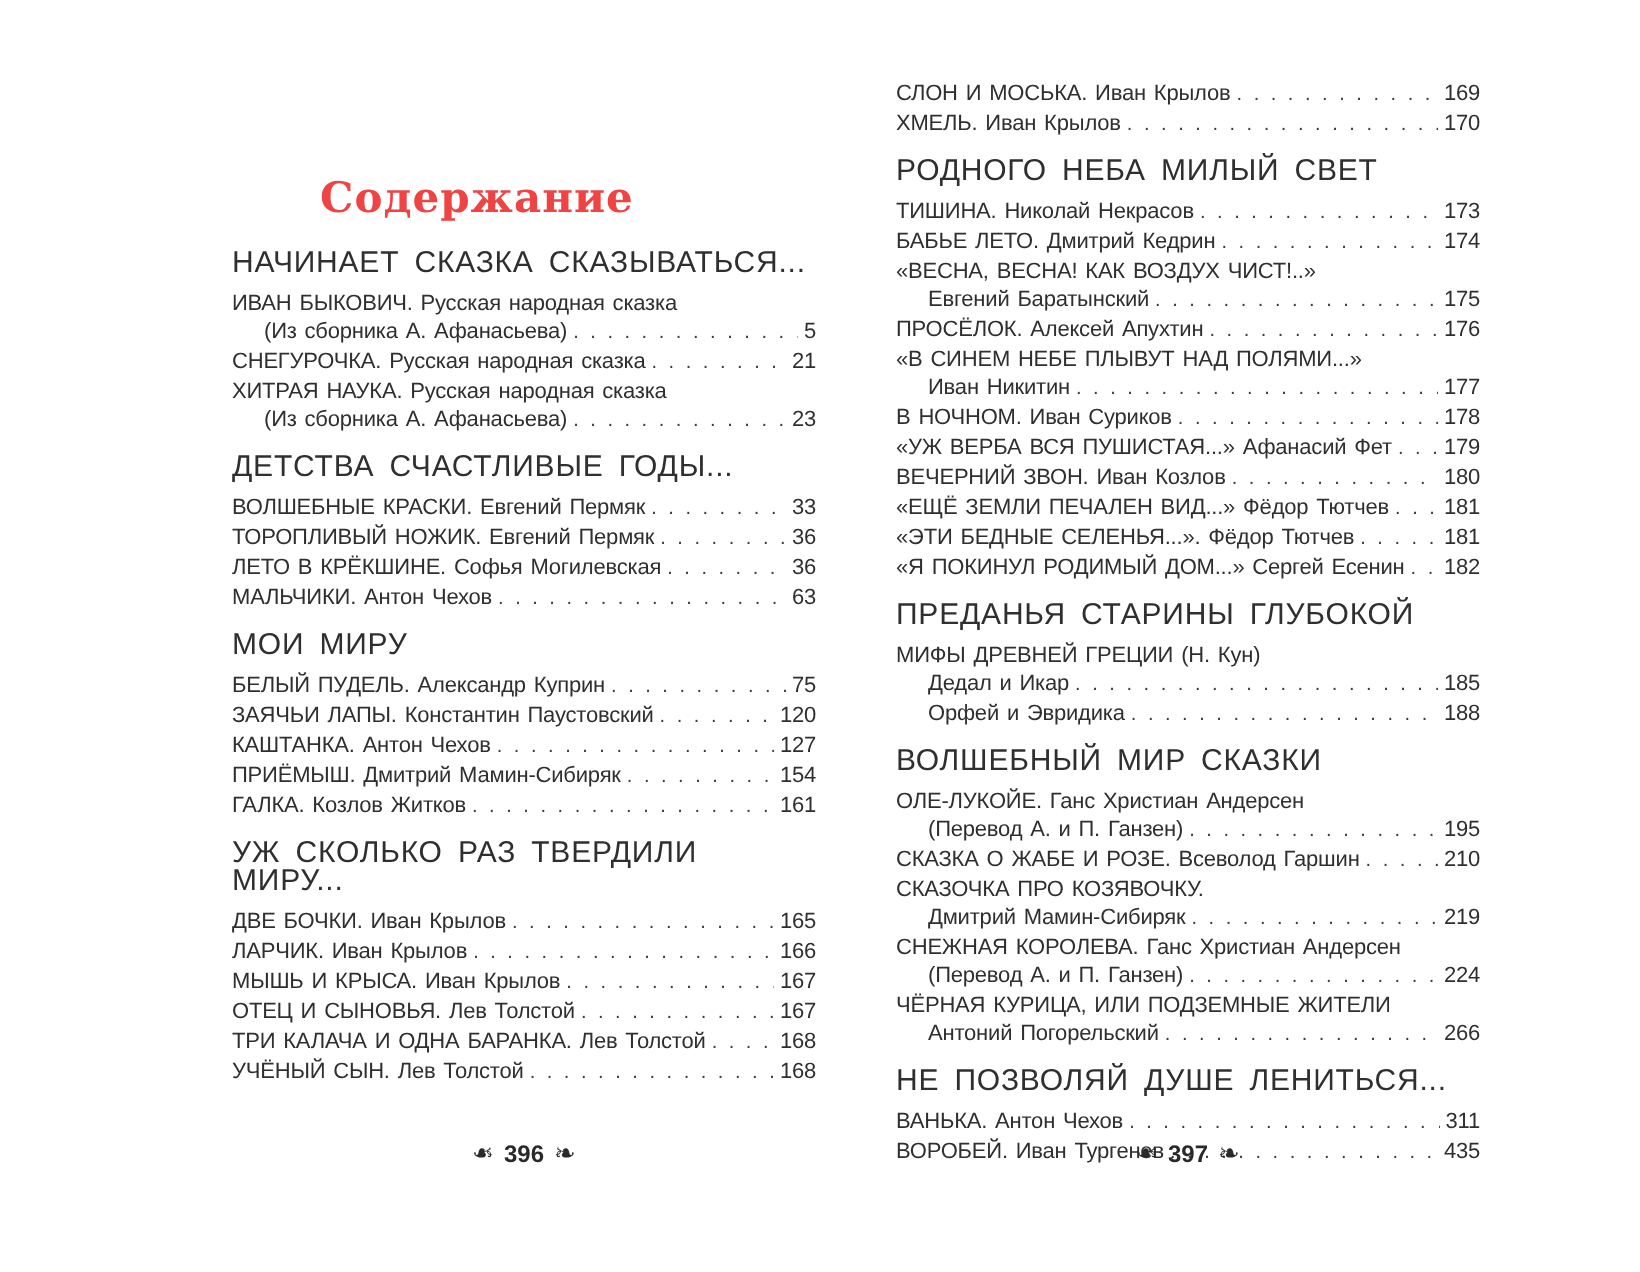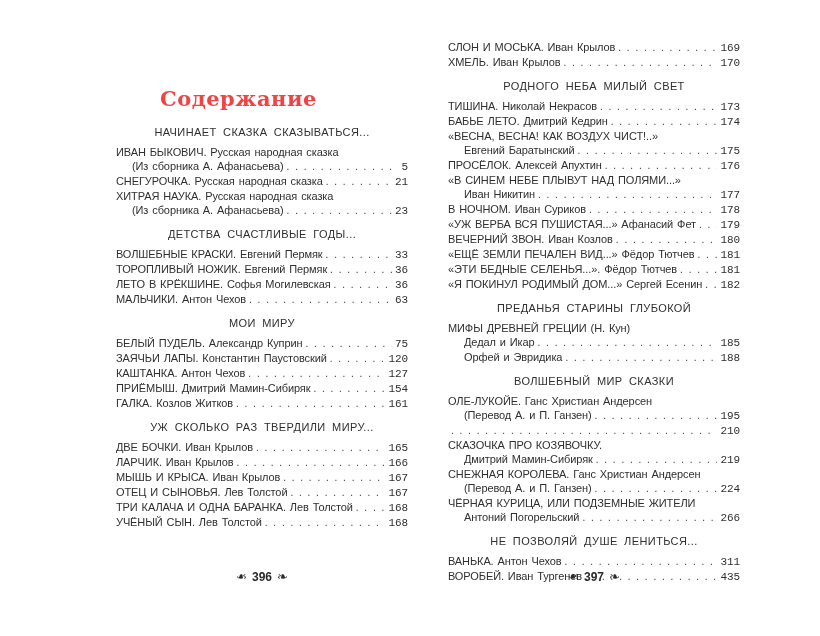--- a/index.html
+++ b/index.html
@@ -19,22 +19,22 @@
     margin:86px 0 14px 44px;
     font-family:"DejaVu Serif",serif;
     font-weight:700;
     font-size:21px;
     letter-spacing:0.5px;
     color:#ef4444;
   }
   .col-right .spacer-top{height:40px;}
   .section{margin-bottom:2px;}
   .heading{
-    text-align:center;
-    font-size:11px;
+    text-align:left;
+    font-size:15px;
     letter-spacing:0.4px;
     word-spacing:3px;
     line-height:14px;
     margin:9px 0 6px 0;
     color:#2f2f2f;
   }
   .entry{
     display:flex;
     align-items:baseline;
     font-size:11px;
@@ -50,21 +50,21 @@
     overflow:hidden;
     white-space:nowrap;
     color:#3b3b3b;
     margin:0 3px;
   }
   .dots::after{
     content:". . . . . . . . . . . . . . . . . . . . . . . . . . . . . . . . . . . . . . . . . . . . . . . .";
     letter-spacing:1px;
     font-size:10px;
   }
-  .pg{white-space:nowrap;font-family:Liberation Mono, monospace;}
+  .pg{white-space:nowrap;}
   .footer{
     position:absolute;
     bottom:52px;left:0;right:0;
     text-align:center;
     font-size:12px;
     font-weight:700;
     color:#2a2a2a;
   }
   .footer .orn{
     display:inline-block;
@@ -296,20 +296,21 @@
           <div class="heading">ВОЛШЕБНЫЙ МИР СКАЗКИ</div>
           <div class="entry">
             <span class="txt">ОЛЕ-ЛУКОЙЕ. Ганс Христиан Андерсен</span>
           </div>
           <div class="entry indent">
             <span class="txt">(Перевод А. и П. Ганзен)</span>
             <span class="dots"></span>
             <span class="pg">195</span>
           </div>
           <div class="entry">
+            <span class="txt">СКАЗКА О ЖАБЕ И РОЗЕ. Всеволод Гаршин</span>
             <span class="dots"></span>
             <span class="pg">210</span>
           </div>
           <div class="entry">
             <span class="txt">СКАЗОЧКА ПРО КОЗЯВОЧКУ.</span>
           </div>
           <div class="entry indent">
             <span class="txt">Дмитрий Мамин-Сибиряк</span>
             <span class="dots"></span>
             <span class="pg">219</span>

